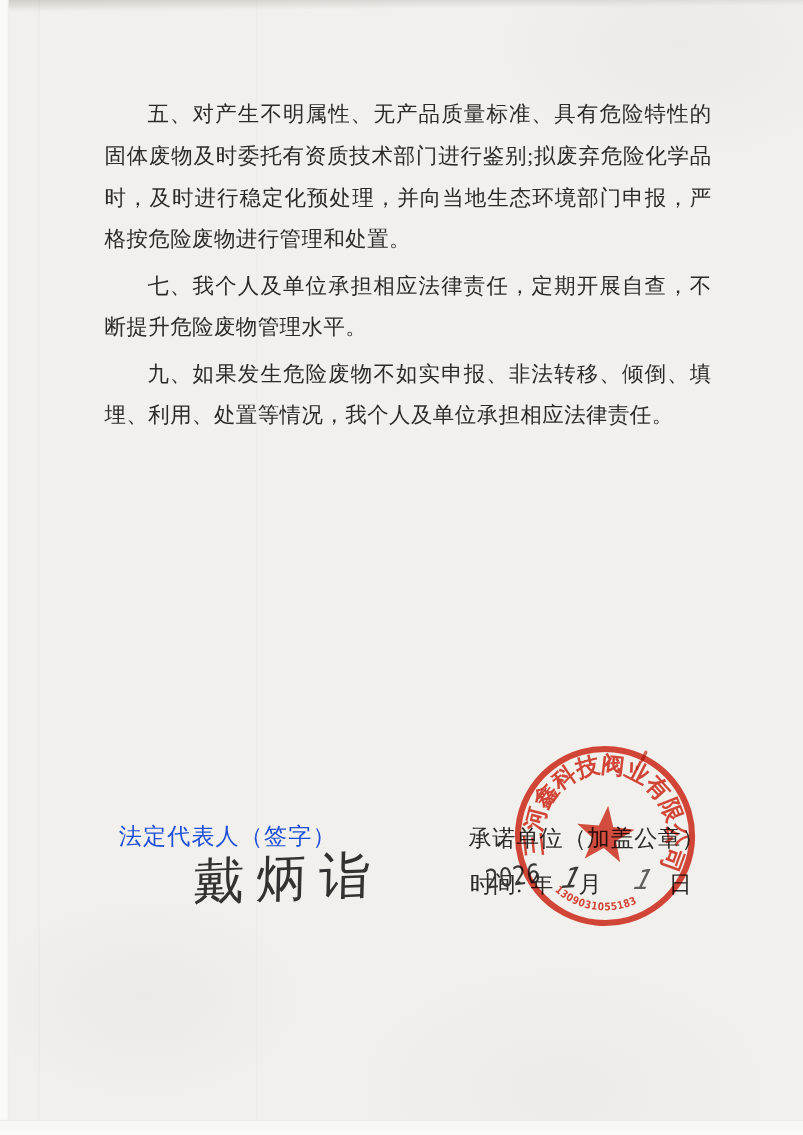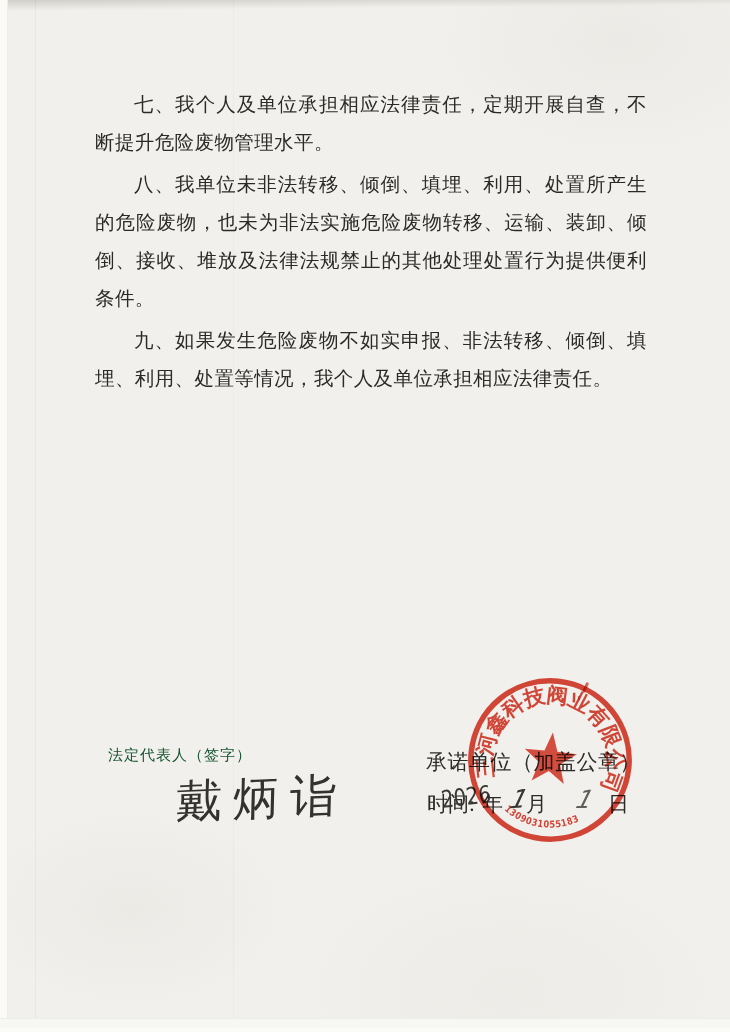--- a/index.html
+++ b/index.html
@@ -46,21 +46,21 @@
     line-height: 38px;
     letter-spacing: 0.4px;
     text-align: justify;
     text-justify: inter-character;
   }
   .content p { margin: 0 0 4px 0; text-indent: 2em; }
 
   
   .legal-rep-label {
     position: absolute; left: 108px; top: 746px;
-    font-size: 15px; color: #14532d; letter-spacing: 1px;
+    font-size: 21px; color: #1d4ed8; letter-spacing: 1px;
   }
   .unit-label {
     position: absolute; left: 426px; top: 748px;
     font-size: 21px; color: #2c2a27; letter-spacing: 0.5px;
   }
   .signature-hand {
     position: absolute; left: 176px; top: 768px;
     font-size: 46px; color: #343230;
     font-family: "DejaVu Sans", sans-serif;
     letter-spacing: 11px;
@@ -103,22 +103,22 @@
 
 <div class="edge-top"></div>
 <div class="crease-1"></div>
 <div class="crease-2"></div>
 <div class="mottle"></div>
 <div class="edge-left"></div>
 <div class="edge-bottom"></div>
 <div class="edge-bottom-strip"></div>
 
 <div class="content">
+  <p>五、对产生不明属性、无产品质量标准、具有危险特性的固体废物及时委托有资质技术部门进行鉴别;拟废弃危险化学品时，及时进行稳定化预处理，并向当地生态环境部门申报，严格按危险废物进行管理和处置。</p>
   <p>七、我个人及单位承担相应法律责任，定期开展自查，不断提升危险废物管理水平。</p>
-  <p>八、我单位未非法转移、倾倒、填埋、利用、处置所产生的危险废物，也未为非法实施危险废物转移、运输、装卸、倾倒、接收、堆放及法律法规禁止的其他处理处置行为提供便利条件。</p>
   <p>九、如果发生危险废物不如实申报、非法转移、倾倒、填埋、利用、处置等情况，我个人及单位承担相应法律责任。</p>
 </div>
 
 <div class="legal-rep-label">法定代表人（签字）</div>
 
 <div class="signature-hand">戴炳诣</div>
 
 <div class="unit-label">承诺单位（加盖公章）</div>
 
 <div class="date-line">

